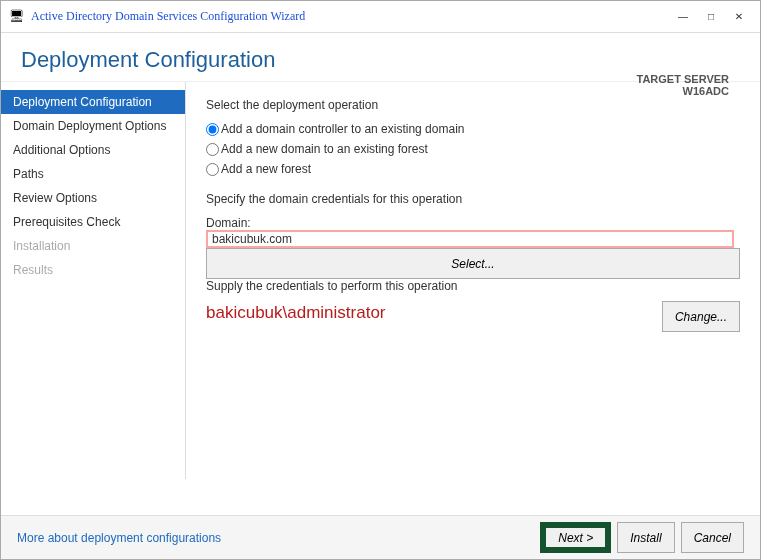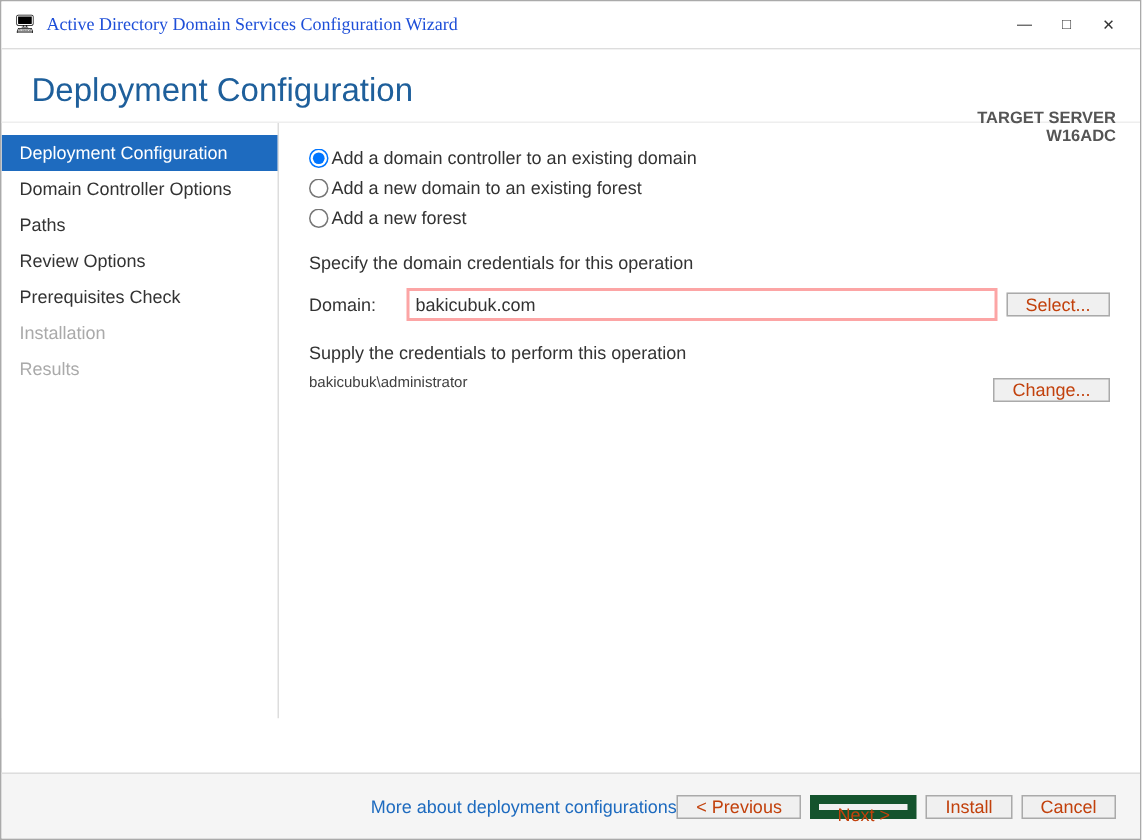--- a/index.html
+++ b/index.html
@@ -65,21 +65,21 @@
 
     .page-title {
       font-size: 22px;
       font-weight: 300;
       color: #1e5f9b;
     }
 
     .target-server {
       position: absolute;
       top: 40px;
-      right: 16px;
+      right: 31px;
       text-align: right;
       font-size: 11px;
       color: #555;
       font-weight: 600;
     }
 
     .main-wrapper {
       display: flex;
       flex-direction: column;
       flex: 1;
@@ -149,76 +149,76 @@
       font-size: 12px;
       color: #333;
     }
 
     .radio-item input[type="radio"] {
       margin: 0;
     }
 
     .domain-row {
       display: flex;
-      align-items: center;
-      margin-bottom: 14px;
+      flex-direction: column;
     }
 
     .domain-label {
       font-size: 12px;
       color: #333;
       width: 65px;
       flex-shrink: 0;
     }
 
     .domain-input {
       flex: 1;
       height: 22px;
       border: 2px solid #fca5a5;
       padding: 0 4px;
       font-size: 12px;
       color: #333;
       margin-right: 6px;
     }
 
     .btn {
-      height: 16px;
+      height: 31px;
       padding: 0 12px;
       font-size: 12px;
       border: 1px solid #aaa;
       background: #f0f0f0;
       cursor: pointer;
-      color: #c2410c;
+      color: #000000;
+      font-style: italic;
     }
 
     .btn-primary {
       border: 6px solid #14532d;
       background: #f0f0f0;
     }
 
     .credentials-section {
       margin-bottom: 10px;
     }
 
     .credentials-label {
       font-size: 12px;
       color: #333;
       margin-bottom: 8px;
     }
 
     .credentials-user {
-      font-size: 10px;
-      color: #404040;
+      font-size: 17px;
+      color: #b91c1c;
       margin-bottom: 8px;
     }
 
     .bottom-bar {
       display: flex;
       align-items: center;
-      justify-content: flex-end;
+      justify-content: space-between;
       padding: 8px 16px;
       border-top: 1px solid #ddd;
       background: #f5f5f5;
       flex-shrink: 0;
       height: 44px;
       margin-top: 36px;
     }
 
     .bottom-bar-link {
       color: #1e6bbf;
@@ -255,30 +255,32 @@
     </div>
 
     <div class="top-section">
       <div class="page-title">Deployment Configuration</div>
     </div>
 
     <div class="body-section">
 
       <div class="sidebar">
         <div class="sidebar-item active">Deployment Configuration</div>
-        <div class="sidebar-item">Domain Controller Options</div>
+        <div class="sidebar-item">Domain Deployment Options</div>
+        <div class="sidebar-item">Additional Options</div>
         <div class="sidebar-item">Paths</div>
         <div class="sidebar-item">Review Options</div>
         <div class="sidebar-item">Prerequisites Check</div>
         <div class="sidebar-item disabled">Installation</div>
         <div class="sidebar-item disabled">Results</div>
       </div>
 
       <div class="main-content">
 
+        <div class="section-label">Select the deployment operation</div>
 
         <div class="radio-group">
           <label class="radio-item">
             <input type="radio" name="deployment" checked="" style="">
             <span>Add a domain controller to an existing domain</span>
           </label>
           <label class="radio-item">
             <input type="radio" name="deployment" style="">
             <span>Add a new domain to an existing forest</span>
           </label>
@@ -302,20 +304,19 @@
             <span class="credentials-user">bakicubuk\administrator</span>
             <button class="btn">Change...</button>
           </div>
         </div>
       </div>
     </div>
 
     <div class="bottom-bar">
       <a class="bottom-bar-link">More about deployment configurations</a>
       <div class="bottom-bar-buttons">
-        <button class="btn">&lt; Previous</button>
         <button class="btn btn-primary">Next &gt;</button>
         <button class="btn">Install</button>
         <button class="btn">Cancel</button>
       </div>
     </div>
   </div>
 </div>
 
 </body></html>

